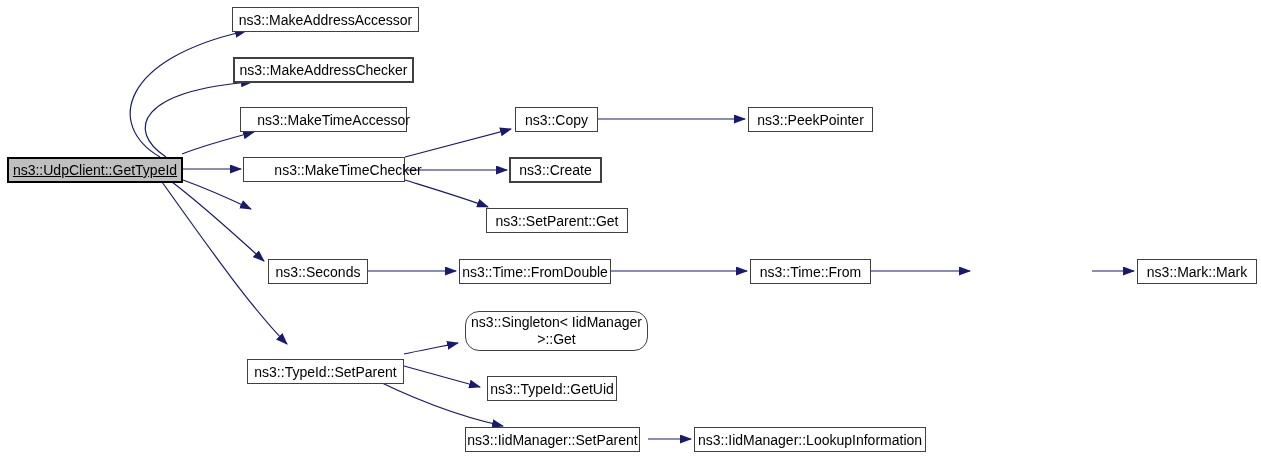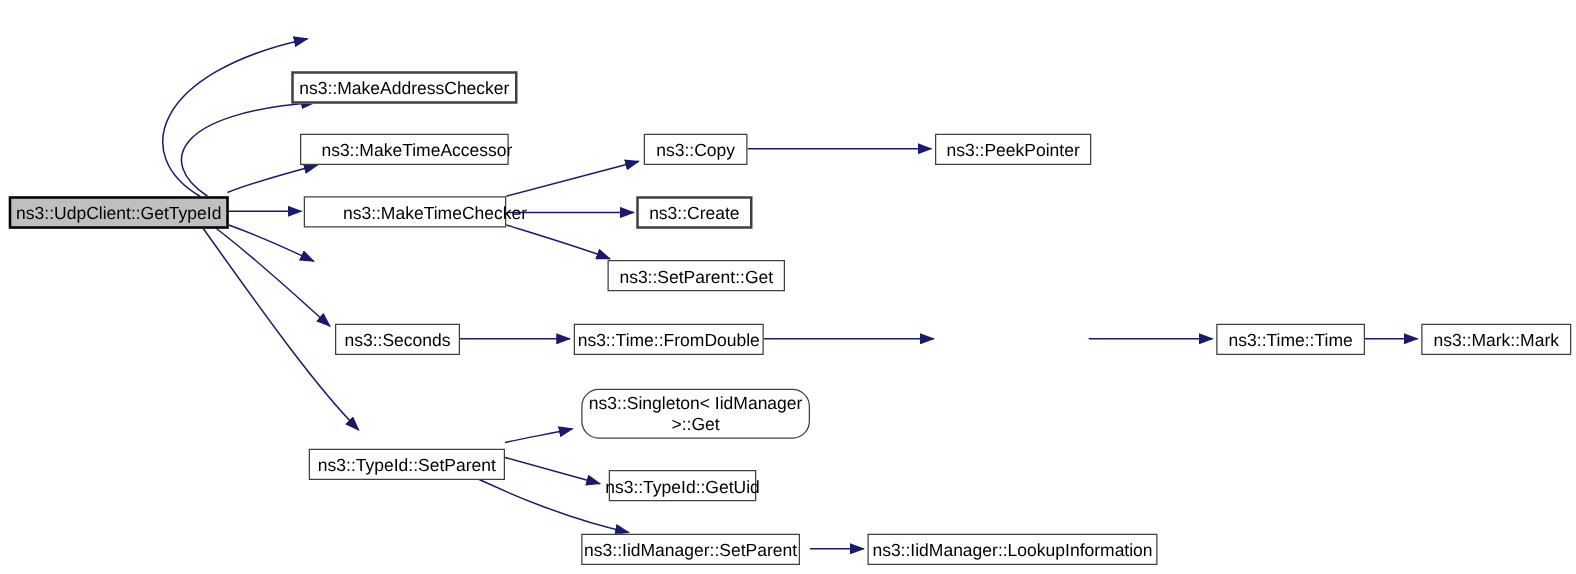--- a/index.html
+++ b/index.html
@@ -68,24 +68,27 @@
       <path d="M611,271 L747,271" marker-end="url(#arrow)"></path>
       <path d="M871,271 L970,271" marker-end="url(#arrow)"></path>
       <path d="M1092,271 L1134,271" marker-end="url(#arrow)"></path>
       <path d="M404,354 C422,350 440,347 458,343" marker-end="url(#arrow)"></path>
       <path d="M404,366 C430,373 455,380 480,387" marker-end="url(#arrow)"></path>
       <path d="M360,372 C410,398 462,417 503,426" marker-end="url(#arrow)"></path>
       <path d="M648,439 L691,439" marker-end="url(#arrow)"></path>
     </g>
   </svg>
 
-  <div class="node root" style="left:7px; top:157px; width:176px; height:26px;">
+  <div class="node root" style="left:7px; top:157px; width:176px; height:26px;text-decoration:underline;">
     <span>ns3::UdpClient::GetTypeId</span>
   </div>
 
+  <div class="node" style="left:232px; top:7px; width:187px; height:25px;">
+    <span>ns3::MakeAddressAccessor</span>
+  </div>
 
   <div class="node bold" style="left:233px; top:57px; width:181px; height:26px;">
     <span>ns3::MakeAddressChecker</span>
   </div>
 
   <div class="node" style="left:240px; top:107px; width:167px; height:25px;padding-left:20px;">
     <span>ns3::MakeTimeAccessor</span>
   </div>
 
   <div class="node" style="left:243px; top:157px; width:162px; height:25px;padding-left:48px;">
@@ -110,39 +113,39 @@
   </div>
 
   <div class="node" style="left:268px; top:259px; width:100px; height:25px;">
     <span>ns3::Seconds</span>
   </div>
 
   <div class="node" style="left:459px; top:259px; width:152px; height:25px;">
     <span>ns3::Time::FromDouble</span>
   </div>
 
+  <div class="node" style="left:750px; top:259px; width:121px; height:25px;">
+    <span>ns3::Time::From</span>
+  </div>
 
-  <div class="node" style="left:973px; top:259px; width:119px; height:25px;">
-    <span>ns3::Time::Time</span>
-  </div>
 
   <div class="node" style="left:1137px; top:259px; width:120px; height:25px;">
     <span>ns3::Mark::Mark</span>
   </div>
 
   <div class="node" style="left:247px; top:347px; width:157px; height:25px;margin-top:12px;">
     <span>ns3::TypeId::SetParent</span>
   </div>
 
   <div class="node two-line" style="left:465px; top:311px; width:183px; height:40px;">
     <span>ns3::Singleton&lt; IidManager</span>
     <span>&gt;::Get</span>
   </div>
 
-  <div class="node" style="left:487px; top:376px; width:118px; height:25px;">
+  <div class="node" style="left:487px; top:376px; width:130px; height:25px;">
     <span>ns3::TypeId::GetUid</span>
   </div>
 
   <div class="node" style="left:465px; top:427px; width:175px; height:25px;">
     <span>ns3::IidManager::SetParent</span>
   </div>
 
   <div class="node" style="left:694px; top:427px; width:232px; height:25px;">
     <span>ns3::IidManager::LookupInformation</span>
   </div>

